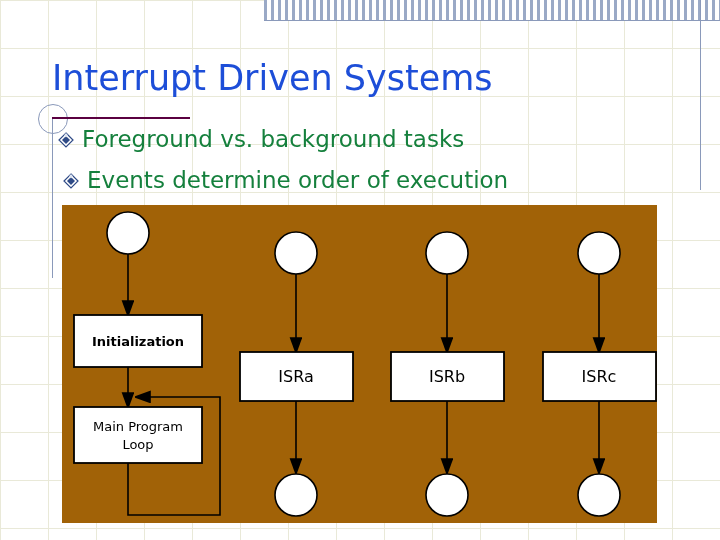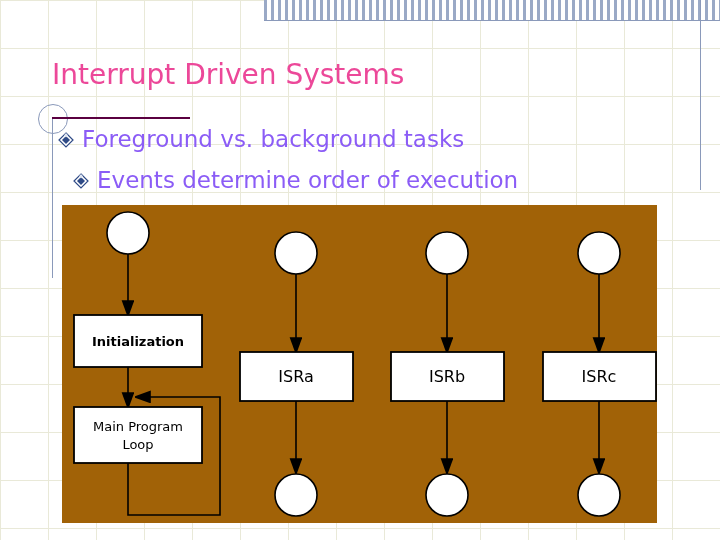--- a/index.html
+++ b/index.html
@@ -67,53 +67,53 @@
     border: 1px solid #8a99ba;
     border-radius: 50%;
     background: transparent;
     z-index: 3;
   }
 
   
   .slide-title {
     position: absolute;
     left: 52px; top: 58px;
-    font-size: 28px;
-    color: #ec4899;
+    font-size: 35px;
+    color: #1d4ed8;
     letter-spacing: 0px;
     white-space: nowrap;
     z-index: 4;
   }
   .title-rule {
     position: absolute;
     left: 52px; top: 117px;
     width: 138px; height: 2px;
     background: #5a0040;
     z-index: 4;
   }
 
   
   .bullet-row {
     position: absolute;
     display: flex;
     align-items: center;
     z-index: 4;
   }
   .bullet-row.b0 { left: 58px; top: 126px; }
-  .bullet-row.b1 { left: 73px; top: 167px; justify-content: center; }
+  .bullet-row.b1 { left: 63px; top: 167px; justify-content: center; }
   .bullet-mark {
     width: 16px; height: 16px;
     margin-right: 8px;
     flex: 0 0 auto;
     position: relative;
     top: 1px;
   }
   .bullet-text {
     font-size: 23px;
-    color: #8b5cf6;
+    color: #15803d;
     white-space: nowrap;
   }
 
   
   .diagram {
     position: absolute;
     left: 62px; top: 205px;
     width: 595px; height: 318px;
     background: #a16207;
     z-index: 3;

